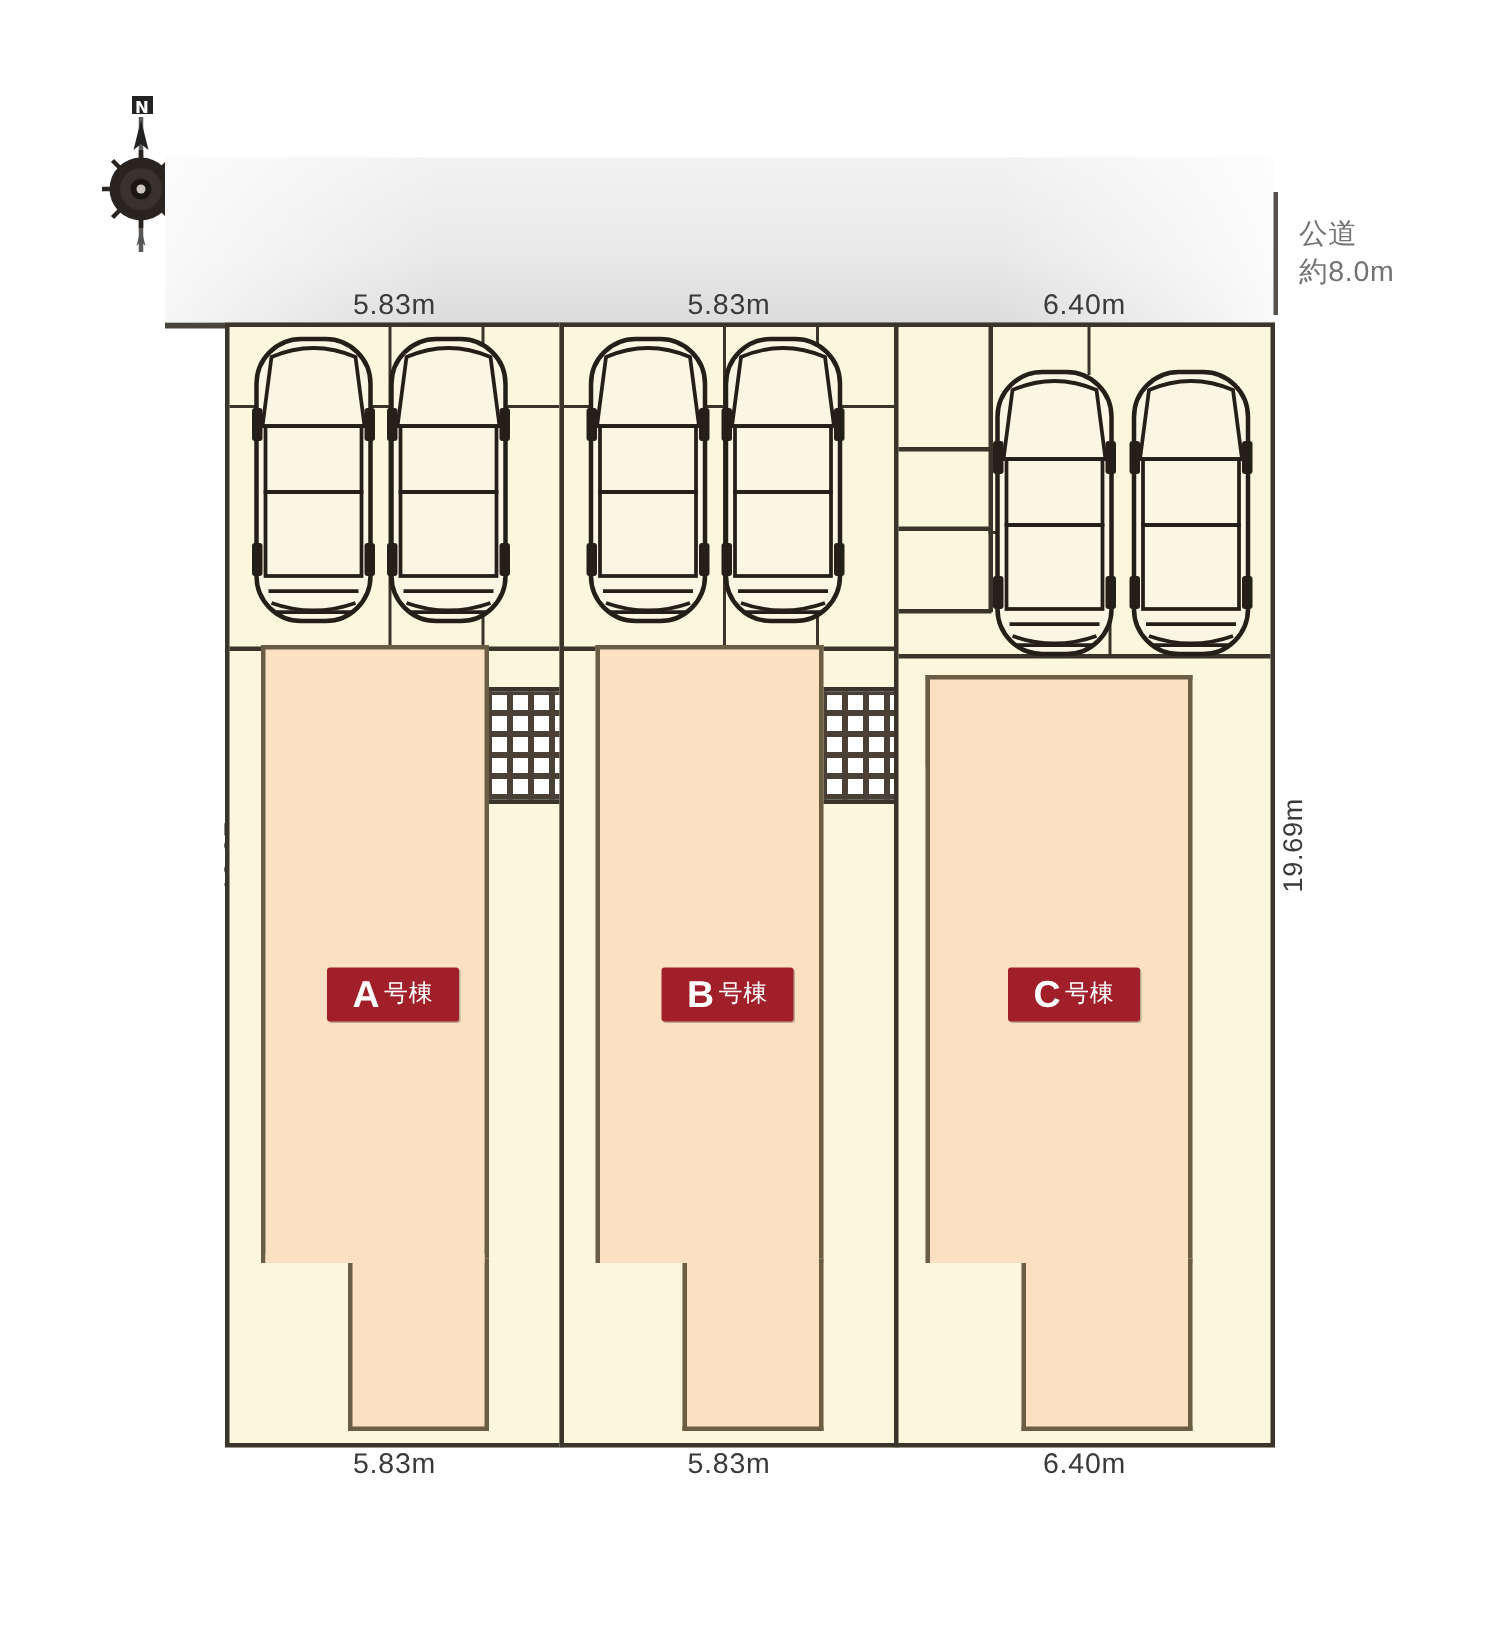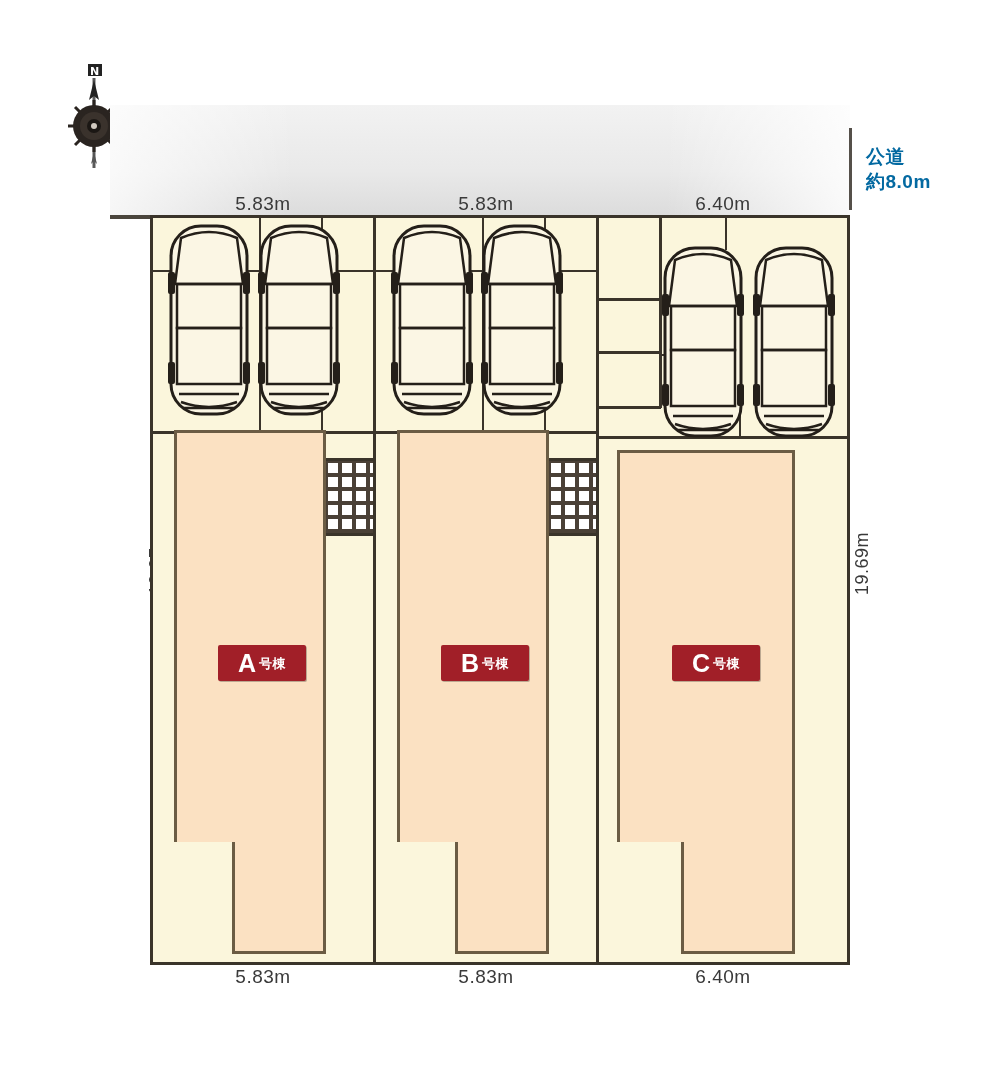--- a/index.html
+++ b/index.html
@@ -42,22 +42,22 @@
     position:absolute;
     left:0; top:0; width:100%; height:100%;
     background: linear-gradient(90deg, rgba(255,255,255,0.75) 0%, rgba(255,255,255,0) 25%, rgba(255,255,255,0) 75%, rgba(255,255,255,0.85) 100%);
     pointer-events:none;
   }
   #road-label {
     left: 866px; top: 144px;
     width: 110px;
     font-size: 19px;
     line-height: 25px;
-    color: #0369a1;
-    font-weight: 700;
+    color: #737373;
+    font-weight: 400;
     letter-spacing: .5px;
   }
   #road-tick {
     left: 849px; top: 128px;
     width: 3px; height: 82px;
     background: #55504a;
   }
 
   
   .dim-h {
@@ -126,21 +126,21 @@
     background: #a11f28;
     color: #ffffff;
     border-radius: 2px;
     display: flex;
     align-items: center;
     justify-content: center;
     gap: 3px;
     box-shadow: 1px 1px 0 rgba(0,0,0,.25);
   }
   .badge .big { font-size: 25px; font-weight: 700; line-height: 1; }
-  .badge .small { font-size: 13px; font-weight: 700; line-height: 1; letter-spacing: .5px; }
+  .badge .small { font-size: 16px; font-weight: 400; line-height: 1; letter-spacing: .5px; }
 
   
   .car { position: absolute; }
 </style>
 </head>
 <body>
 
 <div id="plan-root">
 
   <div id="compass" class="abs">

